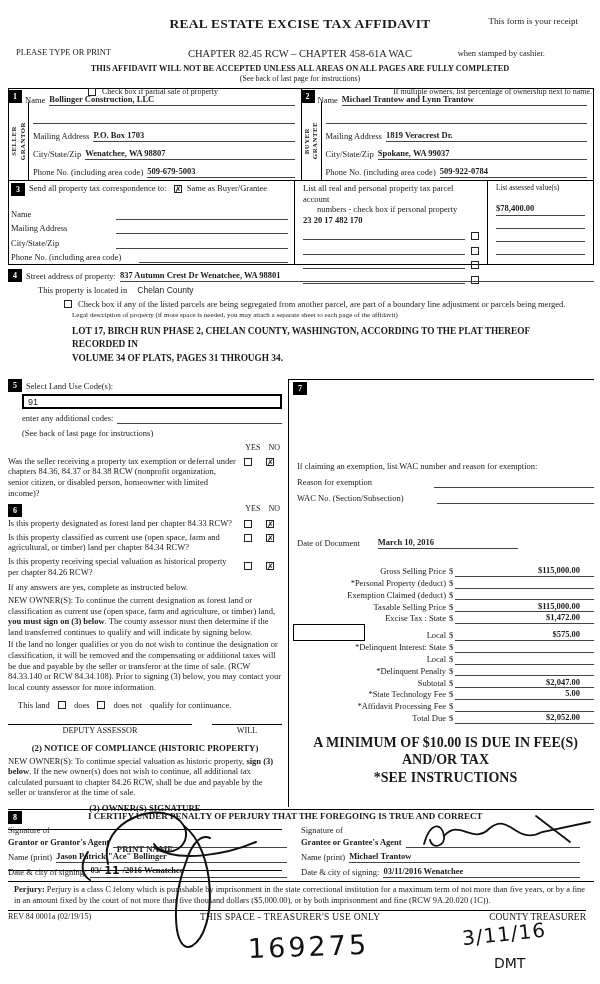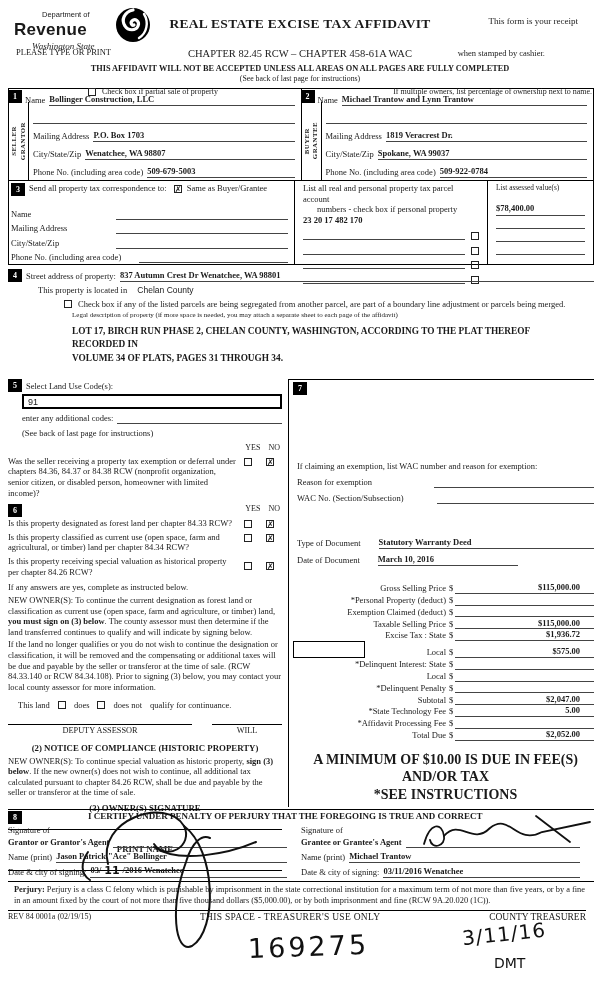--- a/index.html
+++ b/index.html
@@ -120,32 +120,20 @@
   .hw-initials { position:absolute; left:494px; top:955px; font-size:14px;text-align:center; }
   .hw-11 { font-size:11px; position:relative; top:1px; padding:0 3px; }
   svg.sig { position:absolute; pointer-events:none; }
 </style>
 </head>
 <body>
 
 <div class="page">
 
   <div class="hdr">
-    <div class="logo">
-      <div class="logo-line1">Department of</div>
-      <div class="logo-line2">Revenue</div>
-      <div class="logo-line3">Washington State</div>
-      <div class="logo-mark">
-        <svg width="38" height="38" viewBox="0 0 38 38">
-          <circle cx="19" cy="19" r="17" fill="#000"></circle>
-          <path d="M19 4 C10 6 7 14 11 20 C14 25 22 25 24 20 C26 15 21 12 18 15 C16 17 18 20 20 19" stroke="#fff" stroke-width="3.2" fill="none" stroke-linecap="round"></path>
-          <path d="M30 8 C35 16 33 27 25 32" stroke="#fff" stroke-width="2.4" fill="none" stroke-linecap="round"></path>
-        </svg>
-      </div>
-    </div>
     <div class="hdr-title">REAL ESTATE EXCISE TAX AFFIDAVIT</div>
     <div class="hdr-receipt">This form is your receipt</div>
     <div class="hdr-row2">
       <div class="hdr-print">PLEASE TYPE OR PRINT</div>
       <div class="hdr-chapter">CHAPTER 82.45 RCW – CHAPTER 458-61A WAC</div>
       <div class="hdr-stamp">when stamped by cashier.</div>
     </div>
     <div class="hdr-warn">THIS AFFIDAVIT WILL NOT BE ACCEPTED UNLESS ALL AREAS ON ALL PAGES ARE FULLY COMPLETED</div>
     <div class="hdr-seeback">(See back of last page for instructions)</div>
     <div class="hdr-cbrow">
@@ -389,24 +377,20 @@
       <div class="frow" style="height:14px;">
         <span class="lbl">Reason for exemption</span>
         <span class="ul grow" style="margin-left:58px;"></span>
       </div>
       <div class="frow" style="height:14px;">
         <span class="lbl">WAC No. (Section/Subsection)</span>
         <span class="ul grow" style="margin-left:30px;"></span>
       </div>
       <div style="height:28px;"></div>
       <div class="frow" style="height:15px;">
-        <span class="lbl">Type of Document</span>
-        <span class="ul grow val" style="margin-left:14px;">Statutory Warranty Deed</span>
-      </div>
-      <div class="frow" style="height:15px;">
         <span class="lbl">Date of Document</span>
         <span class="ul val" style="margin-left:14px; width:140px;">March 10, 2016</span>
       </div>
       <div style="height:16px;"></div>
 
       <div class="mrow">
           <span class="mlbl">Gross Selling Price</span>
           <span class="mdollar">$</span>
           <span class="mline">$115,000.00</span>
         </div>
@@ -421,21 +405,21 @@
           <span class="mline"></span>
         </div>
       <div class="mrow">
           <span class="mlbl">Taxable Selling Price</span>
           <span class="mdollar">$</span>
           <span class="mline">$115,000.00</span>
         </div>
       <div class="mrow">
           <span class="mlbl">Excise Tax : State</span>
           <span class="mdollar">$</span>
-          <span class="mline">$1,936.72</span>
+          <span class="mline">$1,472.00</span>
         </div>
       <div class="mrow" style="position:relative; height:17px;">
         <span class="prebox"></span>
         <span class="mlbl">Local</span>
           <span class="mdollar">$</span>
           <span class="mline">$575.00</span>
       </div>
       <div class="mrow">
           <span class="mlbl">*Delinquent Interest: State</span>
           <span class="mdollar">$</span>

